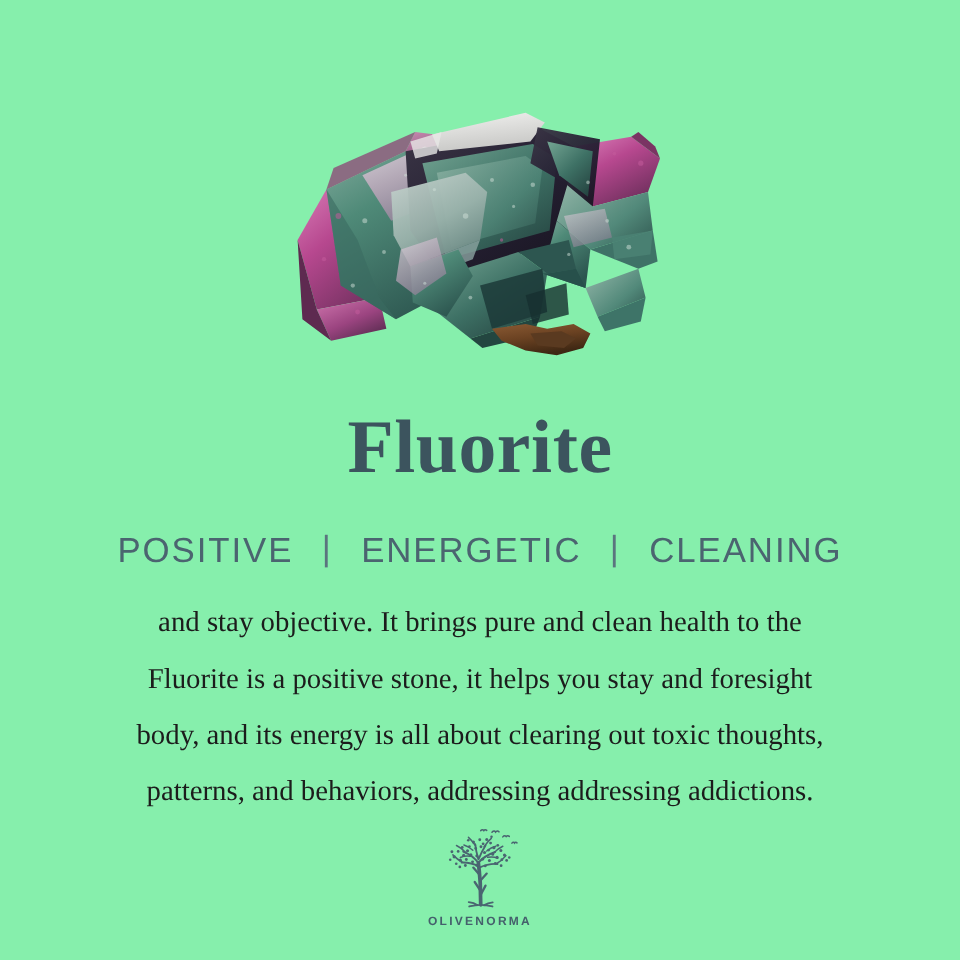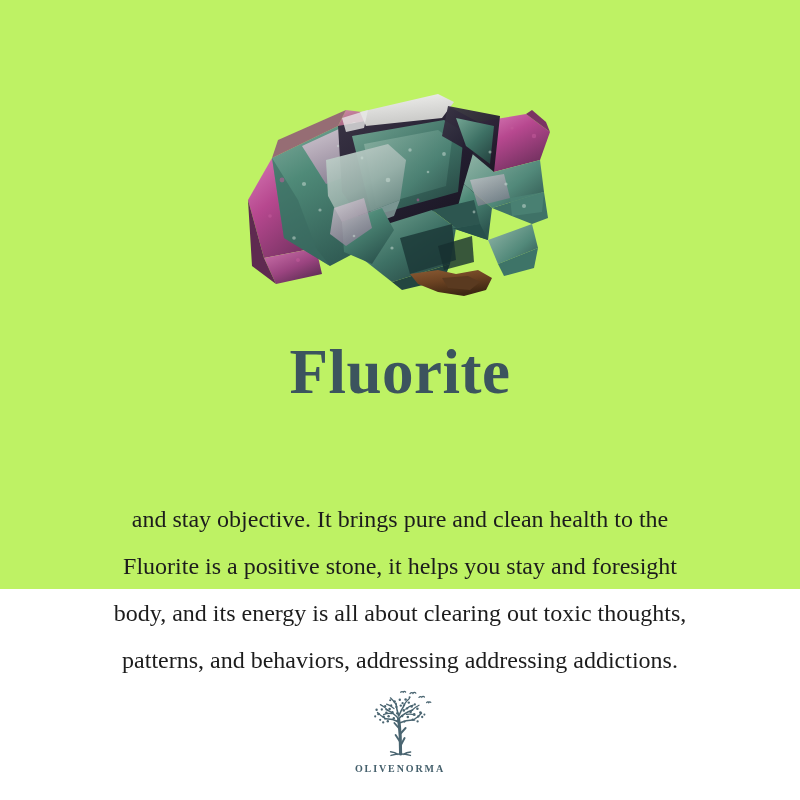--- a/index.html
+++ b/index.html
@@ -9,22 +9,22 @@
   body {
     width: 800px;
     height: 800px;
     background: #ffffff;
     font-family: "Liberation Sans", sans-serif;
     overflow: hidden;
   }
   .page {
     position: relative;
     width: 800px;
-    height: 589px;
-    background: #bef264;
+    height: 800px;
+    background: #86efac;
   }
 
   
   .crystal-wrap {
     position: absolute;
     left: 0;
     top: 88px;
     width: 800px;
     height: 215px;
     display: flex;
@@ -97,21 +97,21 @@
     top: 688px;
     left: 0;
     width: 800px;
     display: flex;
     flex-direction: column;
     align-items: center;
   }
   .logo-mark { display: block; }
   .logo-word {
     margin-top: 3px;
-    font-family: Liberation Serif, serif;
+    font-family: Liberation Sans, sans-serif;
     font-size: 10px;
     font-weight: 700;
     letter-spacing: 1.9px;
     color: #45606c;
   }
 </style>
 </head>
 <body>
 
 <div class="page">
@@ -266,20 +266,27 @@
         <circle cx="56" cy="172" r="2.0"></circle>
         <circle cx="292" cy="48" r="2.2"></circle>
         <circle cx="270" cy="40" r="1.6"></circle>
         <circle cx="176" cy="112" r="1.4"></circle>
       </g>
     </svg>
   </div>
 
   <div class="title">Fluorite</div>
 
+  <div class="keywords">
+    <span class="kw">POSITIVE</span>
+    <span class="sep">|</span>
+    <span class="kw">ENERGETIC</span>
+    <span class="sep">|</span>
+    <span class="kw">CLEANING</span>
+  </div>
 
   <div class="description">
     <span class="line">and stay objective. It brings pure and clean health to the</span>
     <span class="line">Fluorite is a positive stone, it helps you stay and foresight</span>
     <span class="line">body, and its energy is all about clearing out toxic thoughts,</span>
     <span class="line">patterns, and behaviors, addressing addressing addictions.</span>
   </div>
 
   <div class="logo">
     <svg class="logo-mark" width="72" height="72" viewBox="0 0 72 72" aria-label="Olive tree logo">

